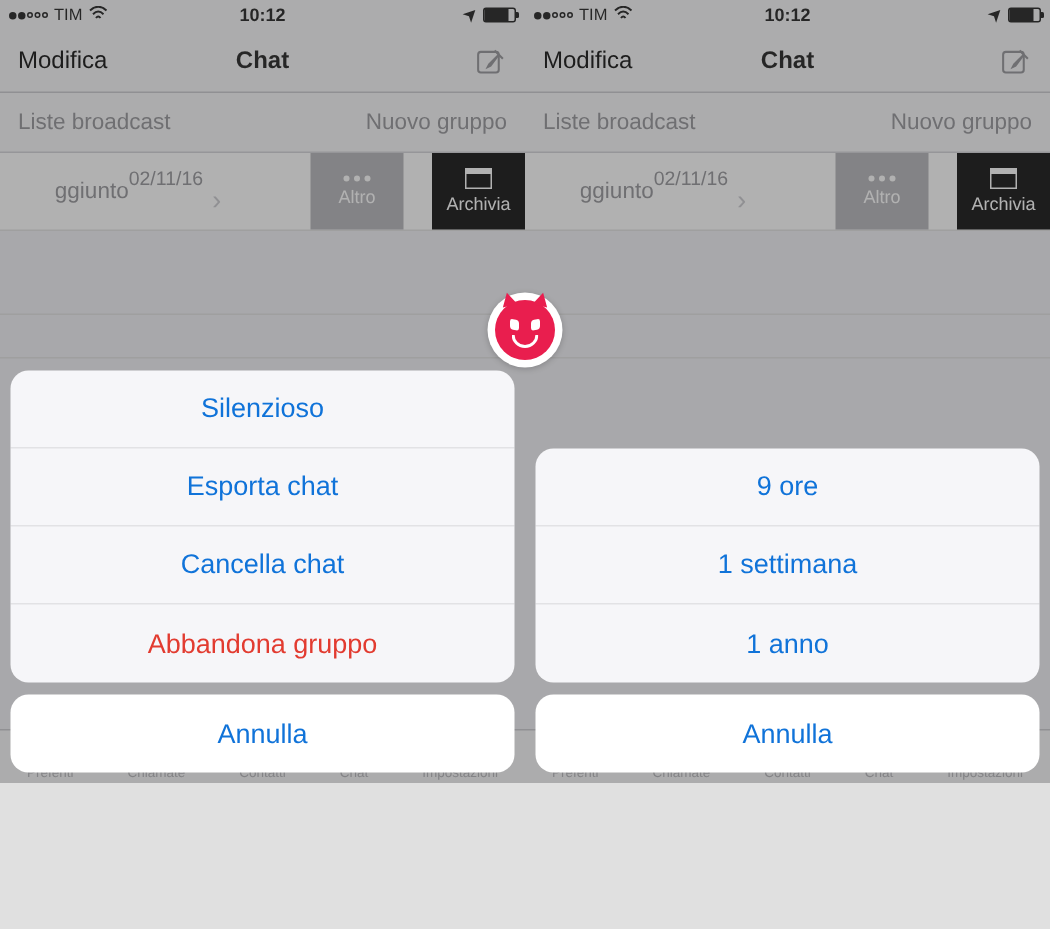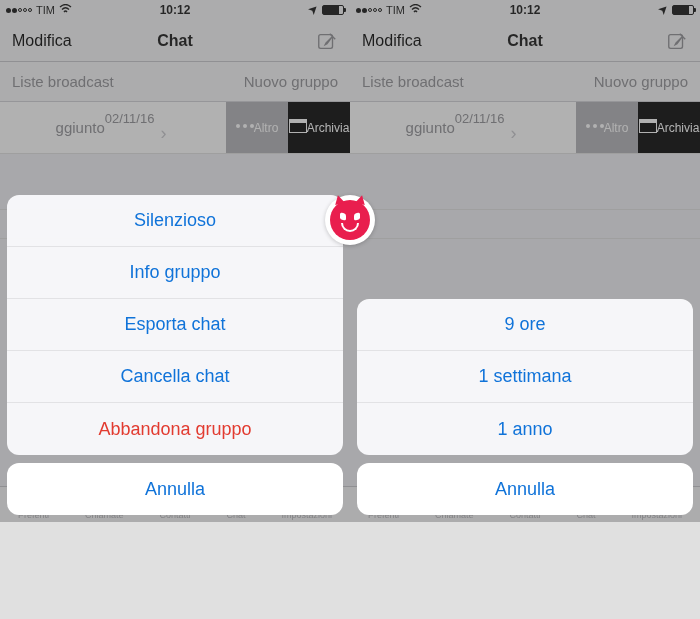--- a/index.html
+++ b/index.html
@@ -69,22 +69,22 @@
     background: #fff;
     display: flex;
     align-items: stretch;
     border-bottom: 1px solid #e0e0e0;
   }
   .chat-main { flex: 1; display: flex; align-items: center; justify-content: center; padding: 0 10px 0 6px;}
   .chat-left { color:#8e8e93; font-size: 15px; overflow: hidden; white-space: nowrap;}
   .chat-date { color: #8e8e93; font-size: 13px; text-align: right;}
   .chevron { color:#c7c7cc; font-size: 18px; margin-left: 6px; margin-top:12px;}
   .action-btn {
-    width: 62px; display: flex; flex-direction: row; align-items: center; justify-content: center;
-    color: #fff; font-size: 12px;
+    width: 62px; display: flex; flex-direction: column; align-items: center; justify-content: center;
+    color: #fff; font-size: 12px; margin-left: 19px;
   }
   .action-altro { background: #b0b0b5; }
   .action-archivia { background: #000000; }
   .action-dots { display: flex; gap: 3px; margin-bottom: 3px;}
   .action-dot{ width:4px; height:4px; border-radius:50%; background:#fff;}
   .box-icon { width:18px; height:14px; border:1.5px solid #fff; border-top:4px solid #fff; margin-bottom:3px;}
   .divider { height:1px; background:#e0e0e0; margin-top: 55px;}
   .divider2 { height:1px; background:#e0e0e0; margin-top: 28px;}
   .tabbar {
     position: absolute; bottom: 0; left: 0; right: 0;
@@ -226,21 +226,20 @@
     <span>Preferiti</span>
     <span>Chiamate</span>
     <span>Contatti</span>
     <span>Chat</span>
     <span>Impostazioni</span>
   </div>
 
   <div class="overlay">
     <div class="sheet">
       <div class="sheet-item">Silenzioso</div>
-      <div class="sheet-item">Info gruppo</div>
       <div class="sheet-item">Esporta chat</div>
       <div class="sheet-item">Cancella chat</div>
       <div class="sheet-item destructive">Abbandona gruppo</div>
     </div>
     <div class="cancel">Annulla</div>
   </div>
 </div>
 
 <div class="screen">
   <div class="statusbar">

